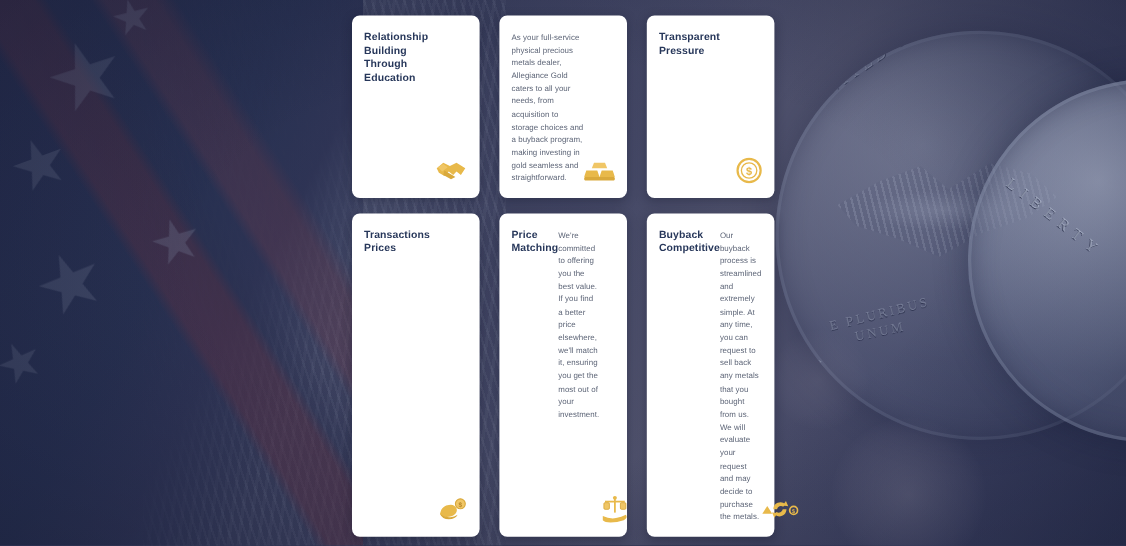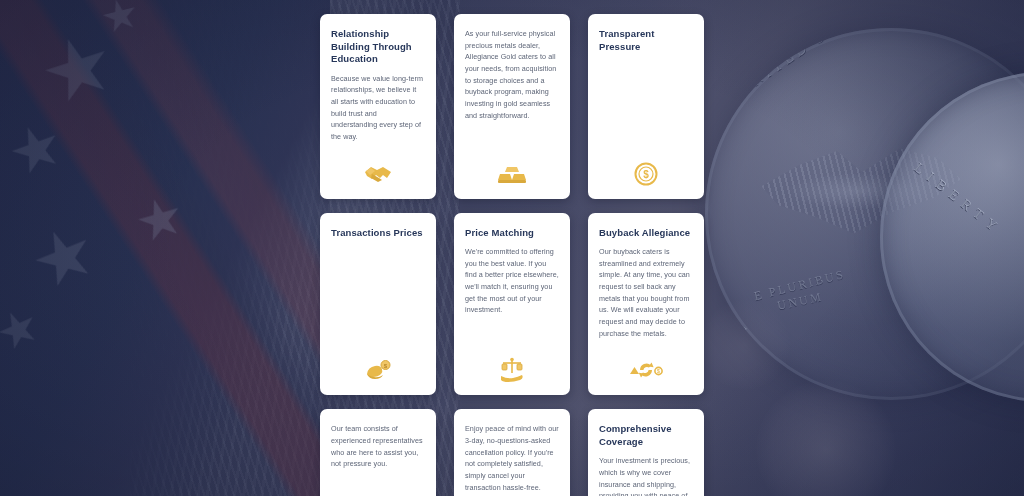--- a/index.html
+++ b/index.html
@@ -133,21 +133,21 @@
     display:grid;
     grid-template-columns:repeat(3, 116px);
     column-gap:18px;
     row-gap:14px;
   }
   .card {
     background:#fff;
     border-radius:7px;
     padding:14px 11px 12px 11px;
     box-shadow:0 3px 10px rgba(12,16,38,.30);
-    display:flex; flex-direction:column;
+    display:flex; flex-direction:row;
   }
   .card-title {
     font-size:9.5px; font-weight:bold; line-height:1.32;
     color:#27375a; letter-spacing:.1px;
     margin-bottom:7px;
   }
   .card-body {
     font-size:7.2px; line-height:1.62; color:#5d6577;
     letter-spacing:.05px;
   }
@@ -206,21 +206,20 @@
   <div class="bokeh" id="bokeh-1"></div>
   <div class="bokeh" id="bokeh-2"></div>
 
   <div class="bg-layer bg-tint"></div>
   <div class="bg-layer bg-vignette"></div>
 
   <div id="card-grid">
 
     <div class="card row-1">
       <div class="card-title">Relationship Building Through Education</div>
-      <div class="card-body">Because we value long-term relationships, we believe it all starts with education to build trust and understanding every step of the way.</div>
       <div class="card-icon">
         <svg width="30" height="24" viewBox="0 0 30 24">
           <path d="M2 10 L8 5 L14 8 L20 5 L28 10 L24 16 L20 13 L17 16 L13 13 L9 17 L4 14 Z" fill="#E8B94A"></path>
           <path d="M9 12 L16 16 L19 18 L15 20 L8 16 Z" fill="#D9A93C"></path>
           <path d="M3 9 L8 6 L12 9 L7 13 Z" fill="#F0C666"></path>
         </svg>
       </div>
     </div>
 
     <div class="card row-1">
@@ -267,22 +266,22 @@
           <rect x="5" y="5.2" width="18" height="1.6" fill="#E8B94A"></rect>
           <rect x="4" y="7" width="5" height="6" rx="1" fill="#F0C666" stroke="#D9A93C" stroke-width=".8"></rect>
           <rect x="19" y="7" width="5" height="6" rx="1" fill="#F0C666" stroke="#D9A93C" stroke-width=".8"></rect>
           <circle cx="14" cy="2.6" r="1.8" fill="#E8B94A"></circle>
           <path d="M3 19 q6 3 12 2 q5-1 9-3 q2 3-2 5 q-6 2-12 2 q-5 0-7-2 Z" fill="#E8B94A"></path>
         </svg>
       </div>
     </div>
 
     <div class="card row-2">
-      <div class="card-title">Buyback Allegiance</div>
-      <div class="card-body">Our buyback caters is streamlined and extremely simple. At any time, you can request to sell back any metals that you bought from us. We will evaluate your request and may decide to purchase the metals.</div>
+      <div class="card-title">Buyback Competitive</div>
+      <div class="card-body">Our buyback process is streamlined and extremely simple. At any time, you can request to sell back any metals that you bought from us. We will evaluate your request and may decide to purchase the metals.</div>
       <div class="card-icon">
         <svg width="34" height="22" viewBox="0 0 34 22">
           <path d="M11 11 a6.5 6.5 0 0 1 11-4.6 l-2 2.2 A3.6 3.6 0 0 0 14.4 11 Z" fill="#E8B94A"></path>
           <path d="M23 11 a6.5 6.5 0 0 1-11 4.6 l2-2.2 A3.6 3.6 0 0 0 19.6 11 Z" fill="#E8B94A"></path>
           <path d="M22.5 3.4 L24.6 8.2 L19.6 7.6 Z" fill="#E8B94A"></path>
           <path d="M12 18.6 L9.8 13.8 L14.8 14.4 Z" fill="#E8B94A"></path>
           <path d="M1 15 L5.5 8 L10 15 Z" fill="#E8B94A"></path>
           <circle cx="29.5" cy="12" r="3.6" fill="none" stroke="#E8B94A" stroke-width="1.6"></circle>
           <text x="29.5" y="14.4" font-family="Liberation Sans, sans-serif" font-size="5" font-weight="bold" fill="#E8B94A" text-anchor="middle">$</text>
         </svg>

